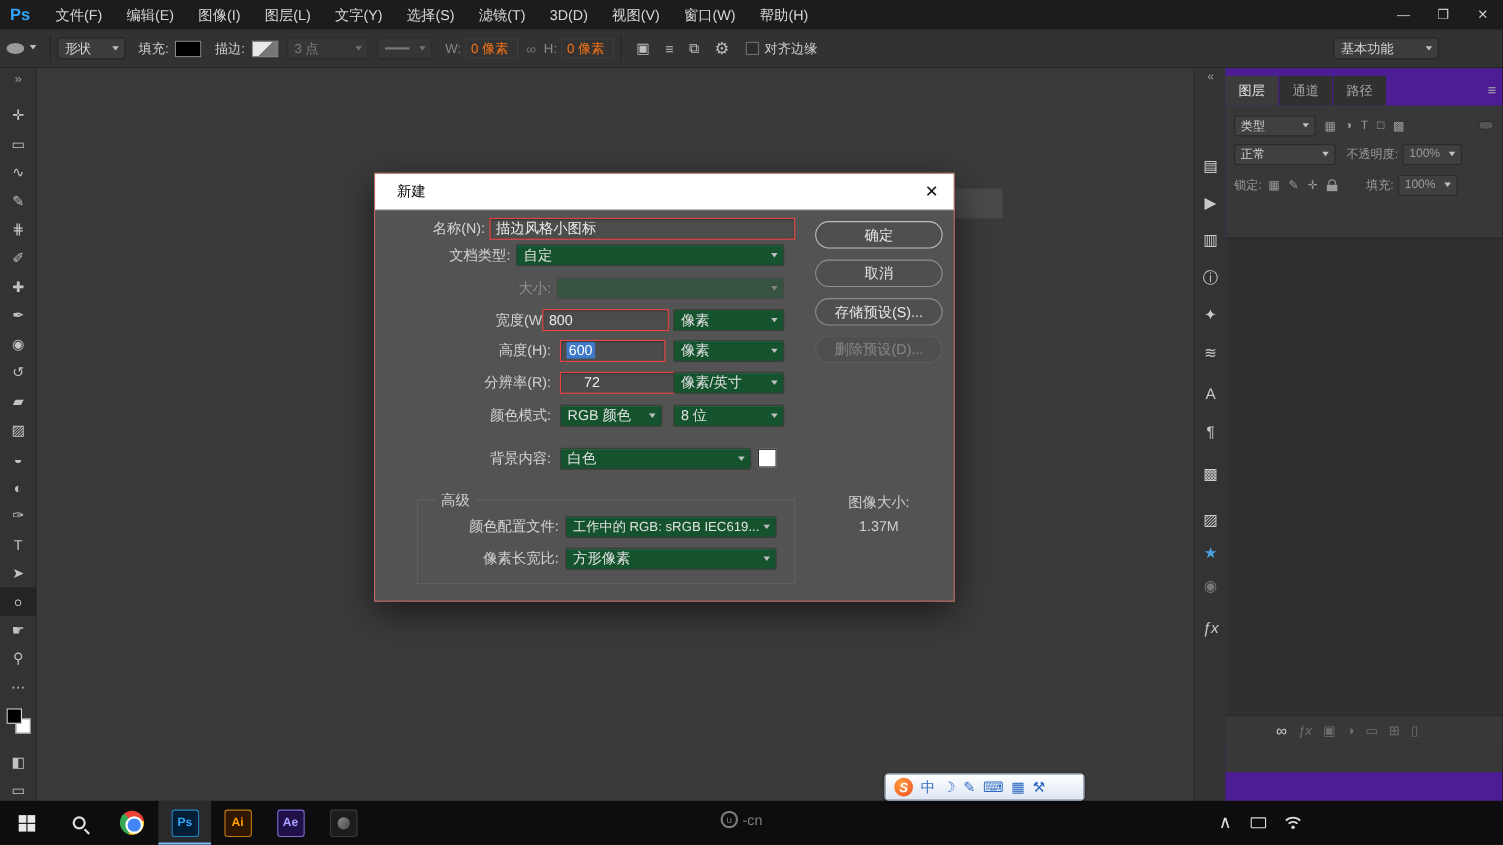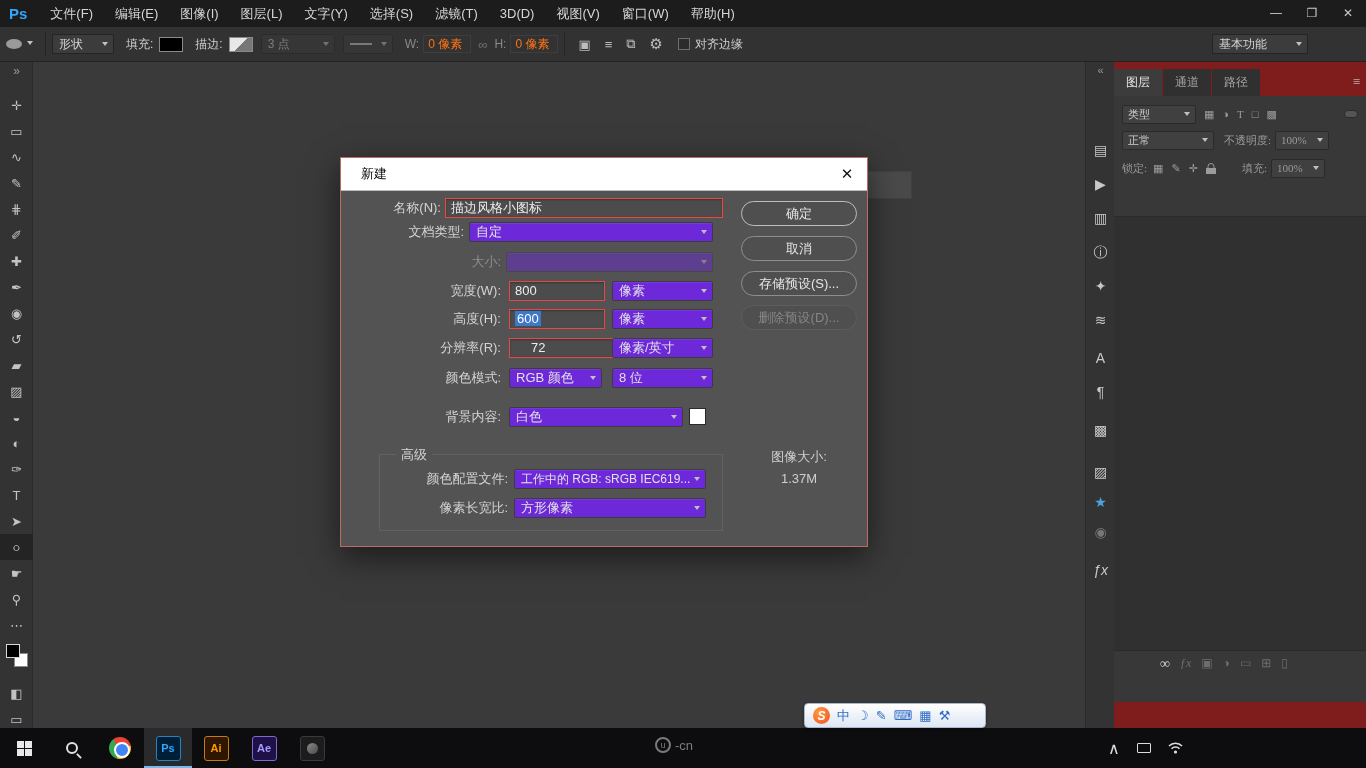--- a/index.html
+++ b/index.html
@@ -53,21 +53,21 @@
     border:1px solid #414141; z-index:5; }
 
   
   .dock { left:1085px; top:62px; width:29px; height:666px; background:#333333;
     border-left:1px solid #2a2a2a; }
   .dock-collapse { position:absolute; top:2px; width:29px; text-align:center;
     color:#9a9a9a; font-size:11px; }
   .dicon { position:absolute; left:0; width:29px; text-align:center; color:#c8c8c8; font-size:14px; }
 
   
-  .panel { left:1114px; top:62px; width:252px; height:666px; background:#7f1d1d;font-family:Liberation Serif, serif; }
+  .panel { left:1114px; top:62px; width:252px; height:666px; background:#4c1d95; }
   .tabbar { position:absolute; left:0; top:8px; width:252px; height:26px; display:flex;
     align-items:flex-end; font-size:12px; }
   .tab { padding:5px 12px; color:#a3a3a3; background:#303030; margin-right:1px; }
   .tab.active { background:#3c3c3c; color:#e6e6e6; }
   .panel-menu { position:absolute; right:6px; top:12px; color:#b5b5b5; font-size:13px; }
   .panel-body { position:absolute; left:0; top:34px; width:252px; height:606px; background:#383838; }
   .prow { position:absolute; left:0; width:252px; height:24px; display:flex;
     align-items:center; font-size:11px; color:#bdbdbd; }
   .pdd { position:relative; background:#404040; border:1px solid #2a2a2a; border-radius:2px;
     height:19px; display:flex; align-items:center; padding:0 16px 0 5px; color:#cfcfcf; font-size:11px; }
@@ -86,21 +86,21 @@
   .dlg-title { position:absolute; left:0; top:0; width:526px; height:33px; background:#ffffff;
     color:#000; display:flex; align-items:center; padding:0 20px; font-size:13px;
     border-bottom:1px solid #bdbdbd; }
   .dlg-close { position:absolute; right:10px; top:7px; color:#111; font-size:15px; width:20px;
     text-align:center; }
   .dlabel { position:absolute; left:0; text-align:right; height:20px; line-height:20px;
     color:#d4d4d4; }
   .txt { position:absolute; height:20px; background:#4c4c4c; border:1px solid #ef4444;
     box-shadow:inset 0 1px 2px rgba(0,0,0,.3); color:#ececec; line-height:18px; padding:0 5px; }
   .sel { background:#3d78c9; color:#fff; padding:0 2px; }
-  .dd2 { position:absolute; height:20px; background:#6d28d9; border:1px solid #3c3c3c;
+  .dd2 { position:absolute; height:20px; background:#14532d; border:1px solid #3c3c3c;
     border-radius:2px; box-shadow:inset 0 1px 0 rgba(255,255,255,.08); display:flex;
     align-items:center; padding:0 5px 0 6px; color:#e2e2e2; }
   .ddv { overflow:hidden; white-space:nowrap; }
   .advbox { position:absolute; left:38px; top:296px; width:344px; height:77px;
     border:1px solid #616161; }
   .advlegend { position:absolute; left:16px; top:-9px; background:#535353; padding:0 5px;
     color:#d4d4d4; }
   .btn { position:absolute; left:400px; width:116px; height:25px; border-radius:13px;
     background:#4f4f4f; border:1px solid #8e8e8e; color:#e5e5e5; display:flex;
     align-items:center; justify-content:center; font-size:13px; }
@@ -342,21 +342,21 @@
       <i class="chev"></i>
     </div>
 
     <div class="dlabel dim" style="top:94px;width:160px;padding-left:44px;">大小:</div>
     <div class="dd2 dim" style="left:165px;top:94px;width:207px;">
       <span class="ddv"></span>
       <i class="chev"></i>
     </div>
 
     <div class="dlabel" style="top:123px;width:160px;">宽度(W):</div>
-    <div class="txt" style="left:168px;top:123px;width:96px;">
+    <div class="txt" style="left:152px;top:123px;width:115px;">
       <span>800</span>
     </div>
     <div class="dd2" style="left:271px;top:123px;width:101px;">
       <span class="ddv">像素</span>
       <i class="chev"></i>
     </div>
 
     <div class="dlabel" style="top:151px;width:160px;padding-left:38px;">高度(H):</div>
     <div class="txt" style="left:168px;top:151px;width:96px;">
       <span class="sel">600</span>

